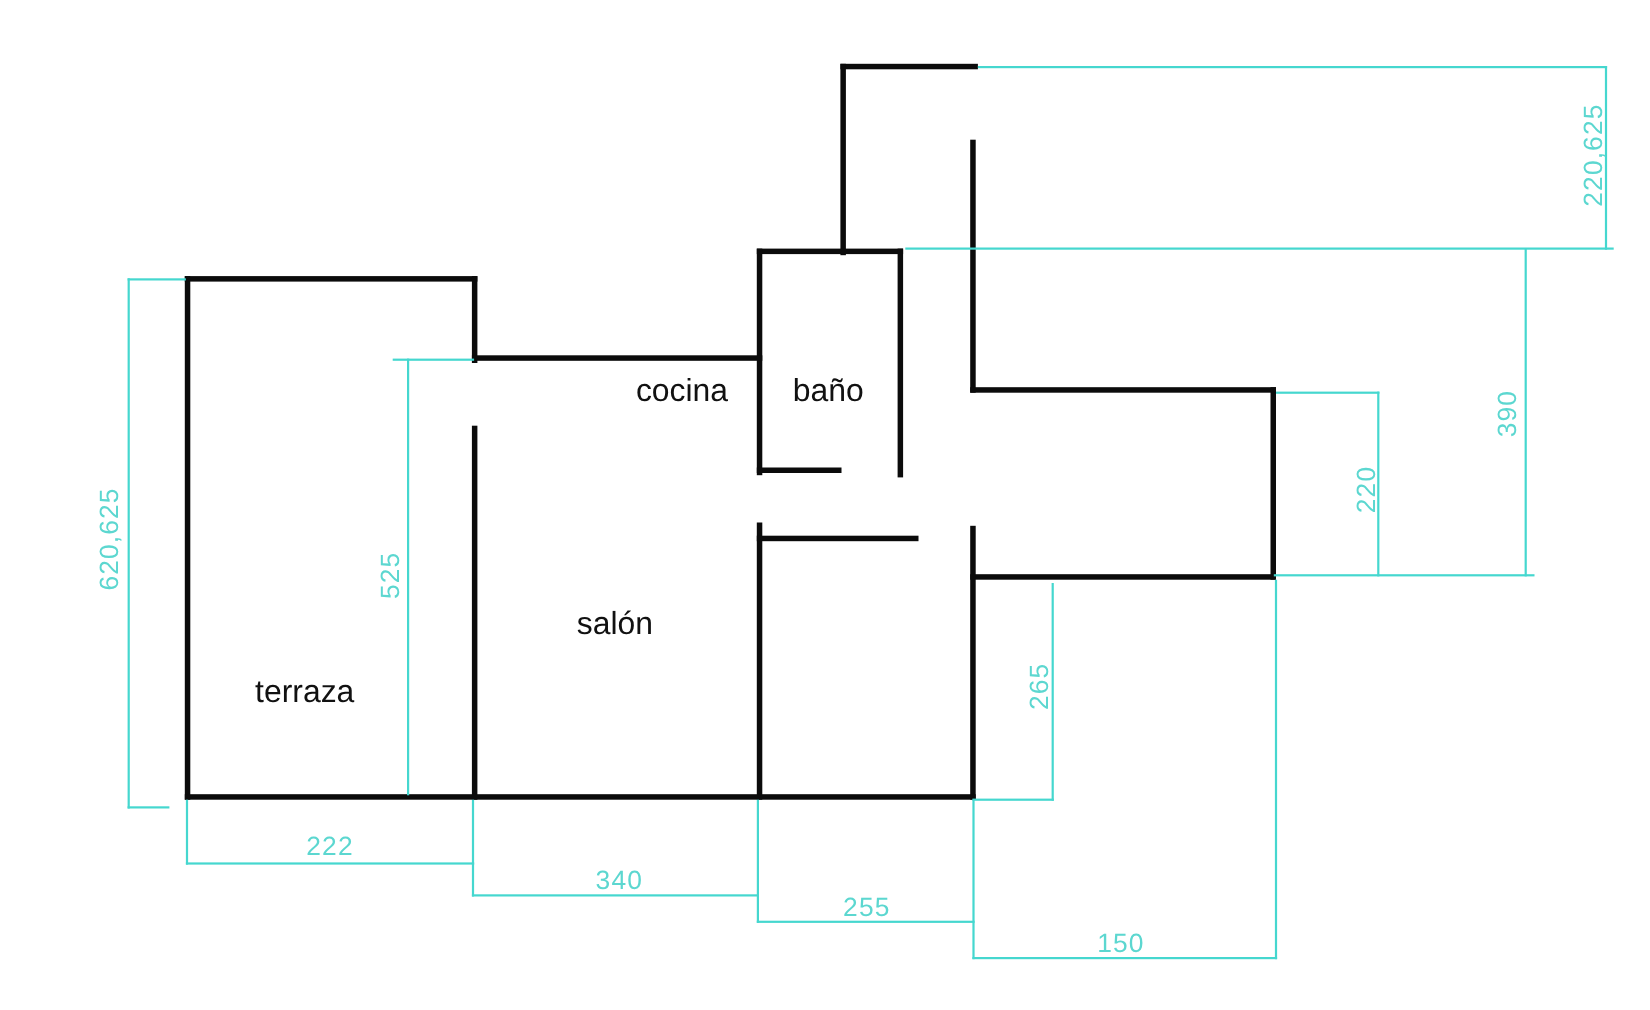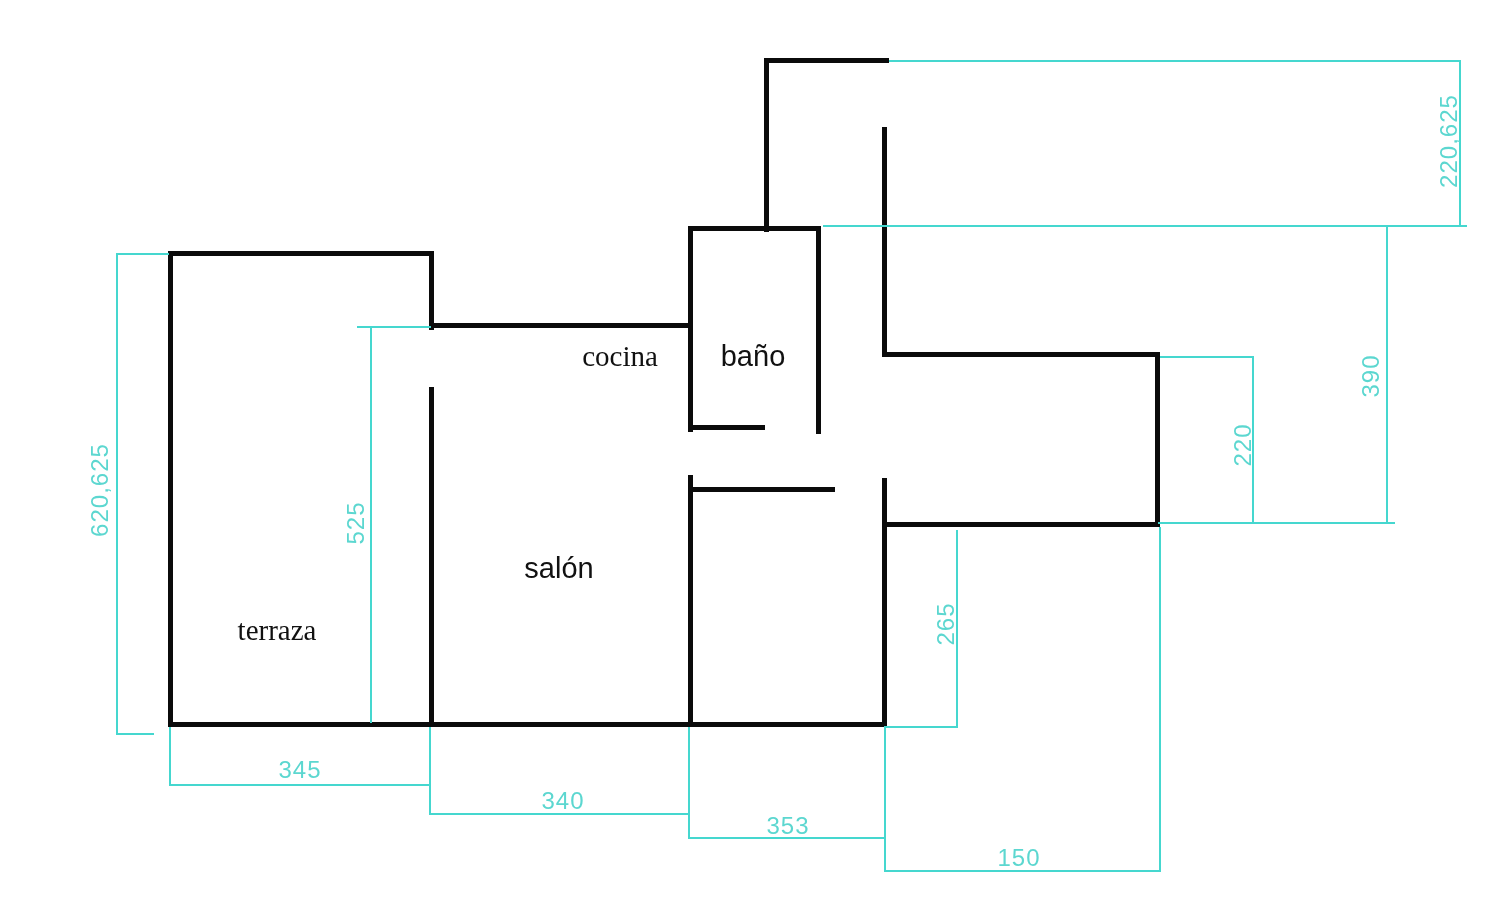--- a/index.html
+++ b/index.html
@@ -41,24 +41,24 @@
     font-size: 29px;
     font-weight: 400;
     white-space: nowrap;
     transform: translate(-50%, -50%);
   }
 </style>
 </head>
 <body>
 
 <div id="canvas">
-  <div class="room-label" style="left: 620px; top: 356px; font-family: Liberation Serif, serif;">cocina</div>
+  <div class="room-label" style="left: 620px; top: 356px;">cocina</div>
   <div class="room-label" style="left: 753px; top: 356px;">baño</div>
   <div class="room-label" style="left: 559px; top: 568px; text-align: center;">salón</div>
-  <div class="room-label" style="left: 277px; top: 630px; font-family: Liberation Serif, serif;">terraza</div>
+  <div class="room-label" style="left: 277px; top: 630px;">terraza</div>
 <div class="wall" style="left: 764px; top: 58px; width: 125px; height: 5px;"></div>
     <div class="wall" style="left: 764px; top: 58px; width: 5px; height: 174px;"></div>
     <div class="wall" style="left: 882px; top: 127px; width: 5px; height: 230px;"></div>
     <div class="wall" style="left: 688px; top: 226px; width: 133px; height: 5px;"></div>
     <div class="wall" style="left: 688px; top: 226px; width: 5px; height: 206px;"></div>
     <div class="wall" style="left: 816px; top: 226px; width: 5px; height: 208px;"></div>
     <div class="wall" style="left: 688px; top: 425px; width: 77px; height: 5px;"></div>
     <div class="wall" style="left: 882px; top: 352px; width: 278px; height: 5px;"></div>
     <div class="wall" style="left: 1155px; top: 352px; width: 5px; height: 175px;"></div>
     <div class="wall" style="left: 882px; top: 522px; width: 278px; height: 5px;"></div>
@@ -94,17 +94,17 @@
     <div class="dim-line" style="left: 688px; top: 837px; width: 198px; height: 2px;"></div>
     <div class="dim-line" style="left: 884px; top: 727px; width: 2px; height: 145px;"></div>
     <div class="dim-line" style="left: 884px; top: 870px; width: 277px; height: 2px;"></div>
     <div class="dim-line" style="left: 1159px; top: 527px; width: 2px; height: 345px;"></div>
     <div class="dim-label rotated" style="left: 1449px; top: 141px;">220,625</div>
     <div class="dim-label rotated" style="left: 1371px; top: 376px;">390</div>
     <div class="dim-label rotated" style="left: 1243px; top: 445px;">220</div>
     <div class="dim-label rotated" style="left: 100px; top: 490px;">620,625</div>
     <div class="dim-label rotated" style="left: 356px; top: 523px;">525</div>
     <div class="dim-label rotated" style="left: 946px; top: 624px;">265</div>
-    <div class="dim-label" style="left: 300px; top: 770px;">345</div>
+    <div class="dim-label" style="left: 300px; top: 770px;">222</div>
     <div class="dim-label" style="left: 563px; top: 801px;">340</div>
-    <div class="dim-label" style="left: 788px; top: 826px;">353</div>
+    <div class="dim-label" style="left: 788px; top: 826px;">255</div>
     <div class="dim-label" style="left: 1019px; top: 858px;">150</div>
   </div>
 
 </body></html>

